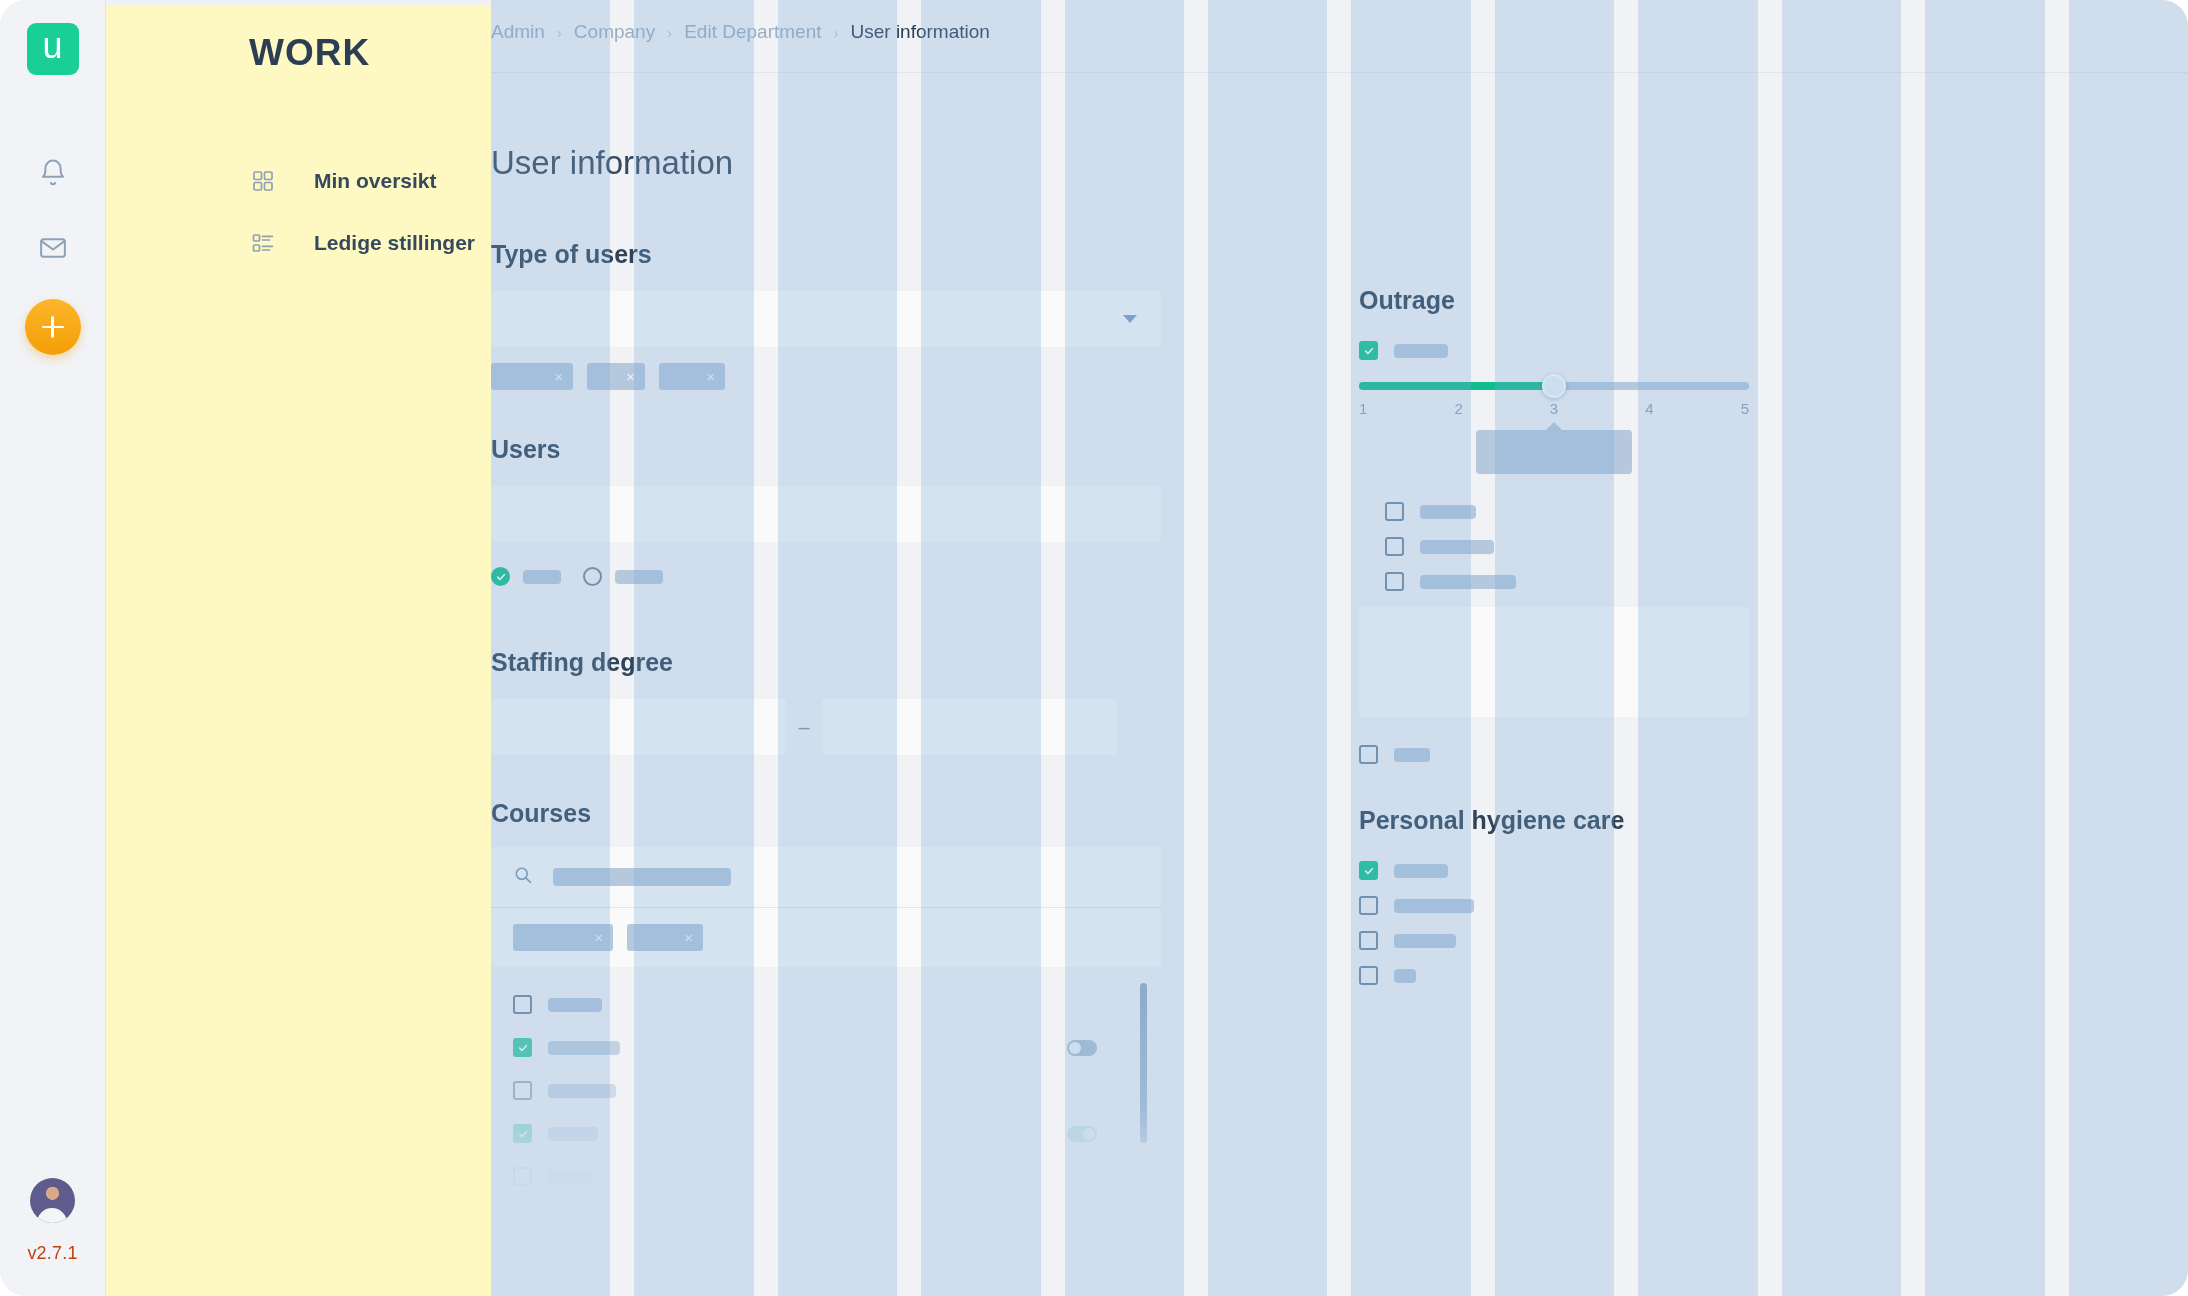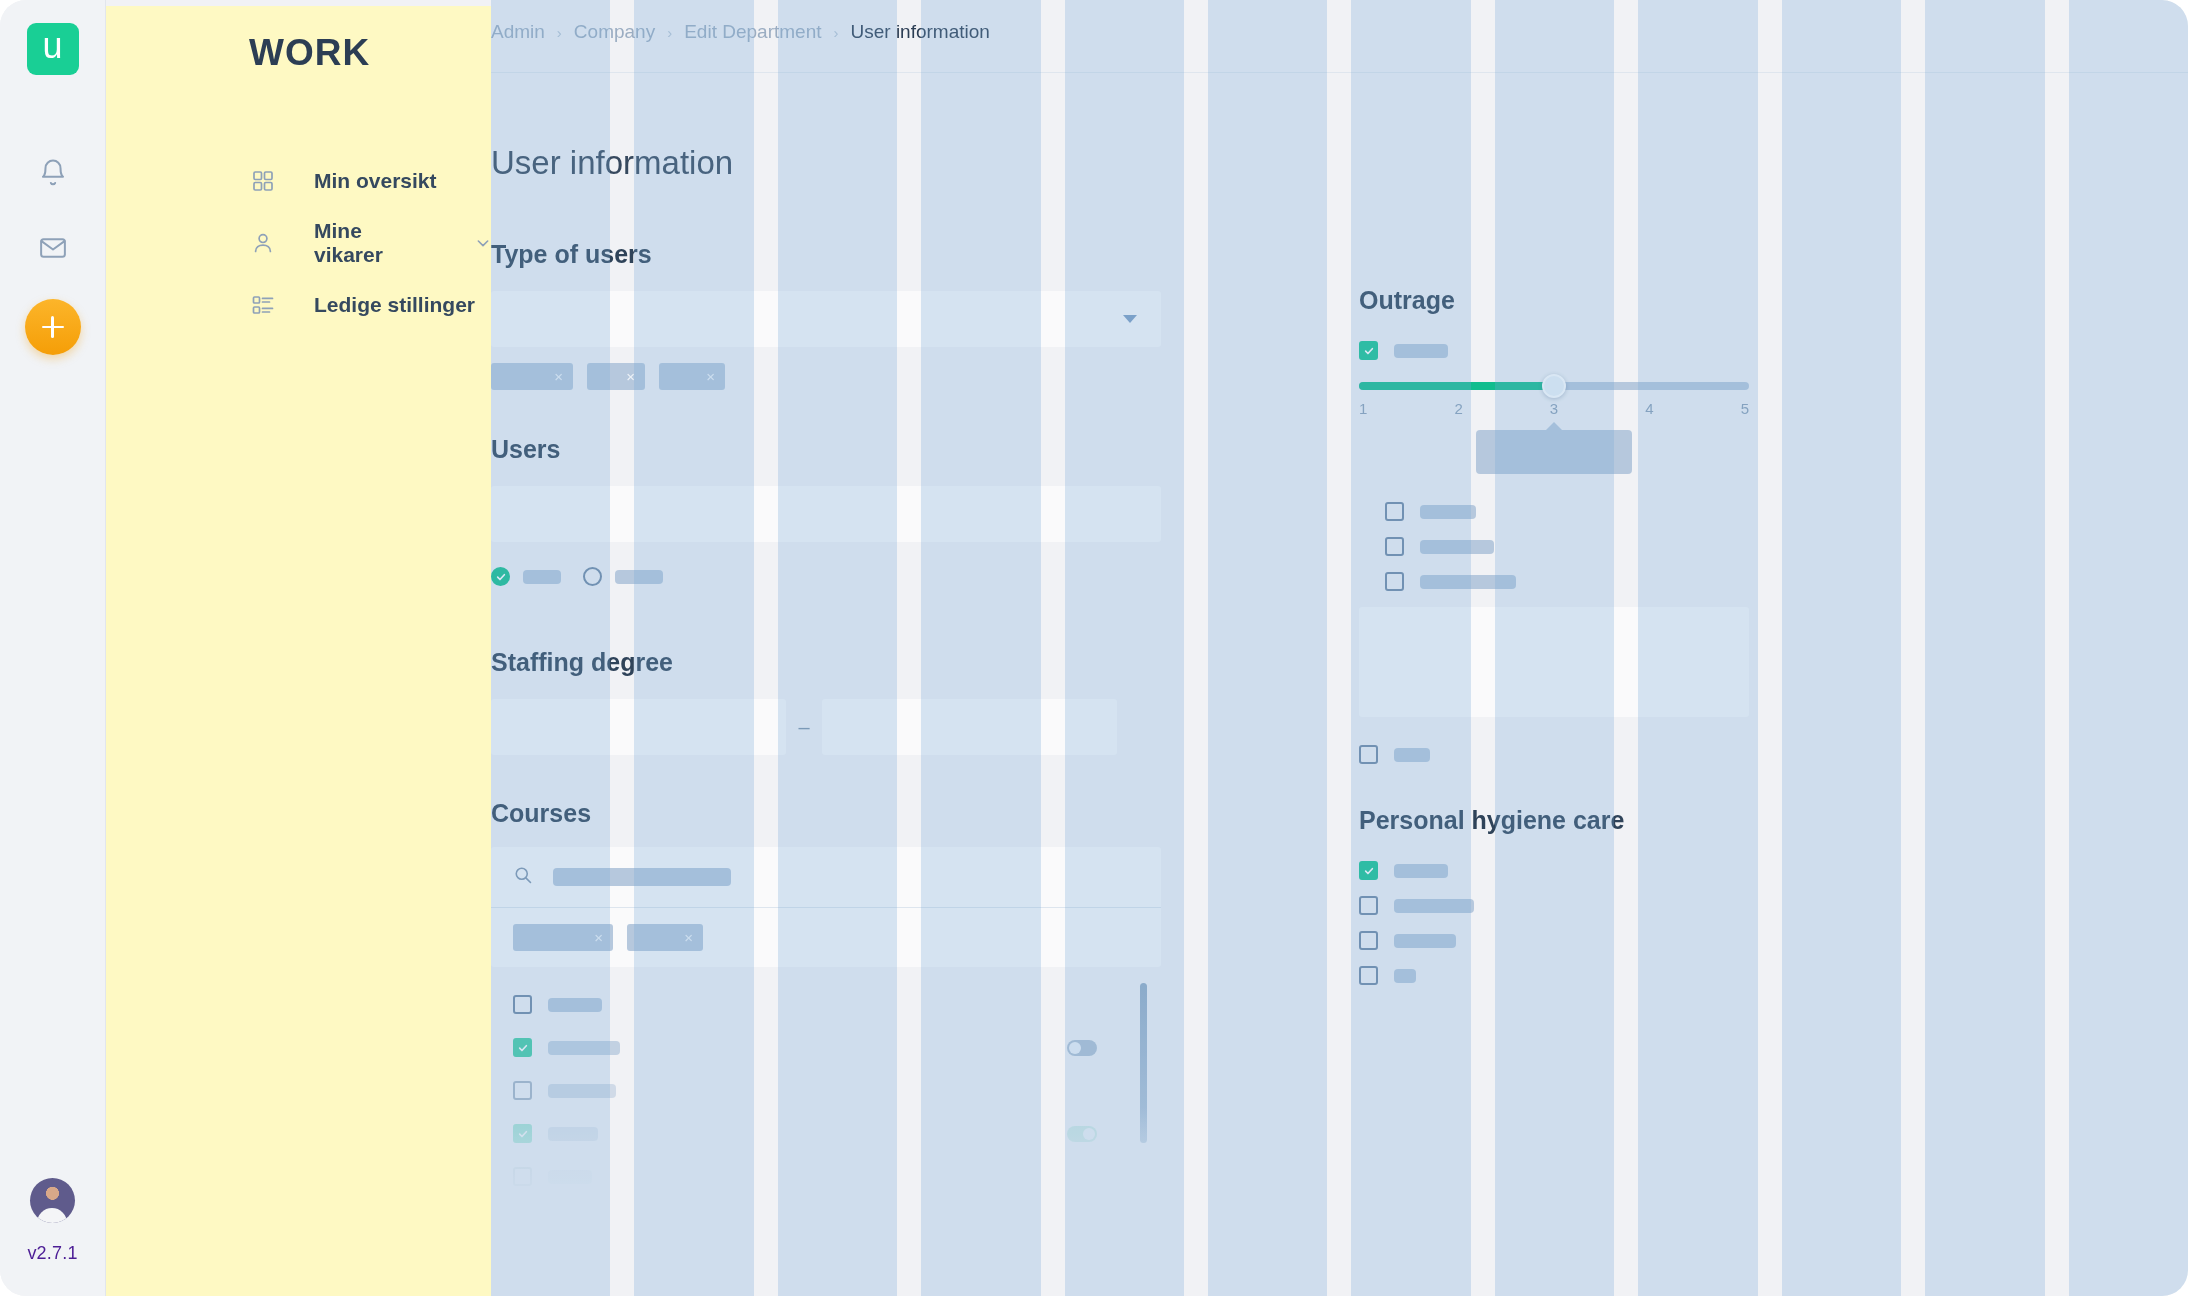--- a/index.html
+++ b/index.html
@@ -50,21 +50,21 @@
   .rail-bottom { margin-top: auto; margin-bottom: 32px; display: flex; flex-direction: column; align-items: center; }
   .avatar {
     width: 45px; height: 45px; border-radius: 50%;
     background: radial-gradient(circle at 50% 34%, #d8a889 0 17%, #5f5b8c 18% 100%);
     overflow: hidden; position: relative;
   }
   .avatar::after {
     content:""; position:absolute; left:50%; bottom:0; transform:translateX(-50%);
     width: 30px; height: 15px; border-radius: 15px 15px 0 0; background:#f4f5f7;
   }
-  .ver { margin-top: 20px; font-size: 18px; color: #4c1d95; letter-spacing: .2px; }
+  .ver { margin-top: 20px; font-size: 18px; color: #c2410c; letter-spacing: .2px; }
 
   
   .nav {
     position: absolute; left: 106px; top: 6px;
     width: 385px; height: 100%;
     background: #fef9c3;
   }
   .brand {
     margin: 26px 0 0 143px;
     font-size: 37px; font-weight: 700; letter-spacing: 1px; color: #2c3e54;
@@ -246,34 +246,20 @@
           <svg width="24" height="24" viewBox="0 0 24 24" fill="none" stroke="#8ea1b8" stroke-width="1.7">
             <rect x="3" y="3" width="7.5" height="7.5" rx="1.2"></rect>
               <rect x="13.5" y="3" width="7.5" height="7.5" rx="1.2"></rect>
             <rect x="3" y="13.5" width="7.5" height="7.5" rx="1.2"></rect>
               <rect x="13.5" y="13.5" width="7.5" height="7.5" rx="1.2"></rect>
           </svg>
         </span>
         <span>Min oversikt</span>
       </div>
 
-      <div class="nav-item">
-        <span class="nav-ico">
-          <svg width="24" height="24" viewBox="0 0 24 24" fill="none" stroke="#8ea1b8" stroke-width="1.7" stroke-linecap="round">
-            <circle cx="12" cy="7.6" r="3.9"></circle>
-              <path d="M4.6 20.5c0-4.1 3.3-6.4 7.4-6.4s7.4 2.3 7.4 6.4"></path>
-          </svg>
-        </span>
-        <span>Mine vikarer</span>
-        <span class="chev">
-          <svg width="16" height="16" viewBox="0 0 24 24" fill="none" stroke="#8ea1b8" stroke-width="2.4" stroke-linecap="round" stroke-linejoin="round">
-              <path d="M5 9l7 7 7-7"></path>
-            </svg>
-        </span>
-      </div>
 
 
       <div class="nav-item">
         <span class="nav-ico">
           <svg width="24" height="24" viewBox="0 0 24 24" fill="none" stroke="#8ea1b8" stroke-width="1.7" stroke-linecap="round">
             <rect x="2.5" y="4" width="6" height="6" rx="1"></rect>
               <rect x="2.5" y="14" width="6" height="6" rx="1"></rect>
             <path d="M11.5 5.4h10M11.5 9h7M11.5 15.4h10M11.5 19h7"></path>
           </svg>
         </span>

